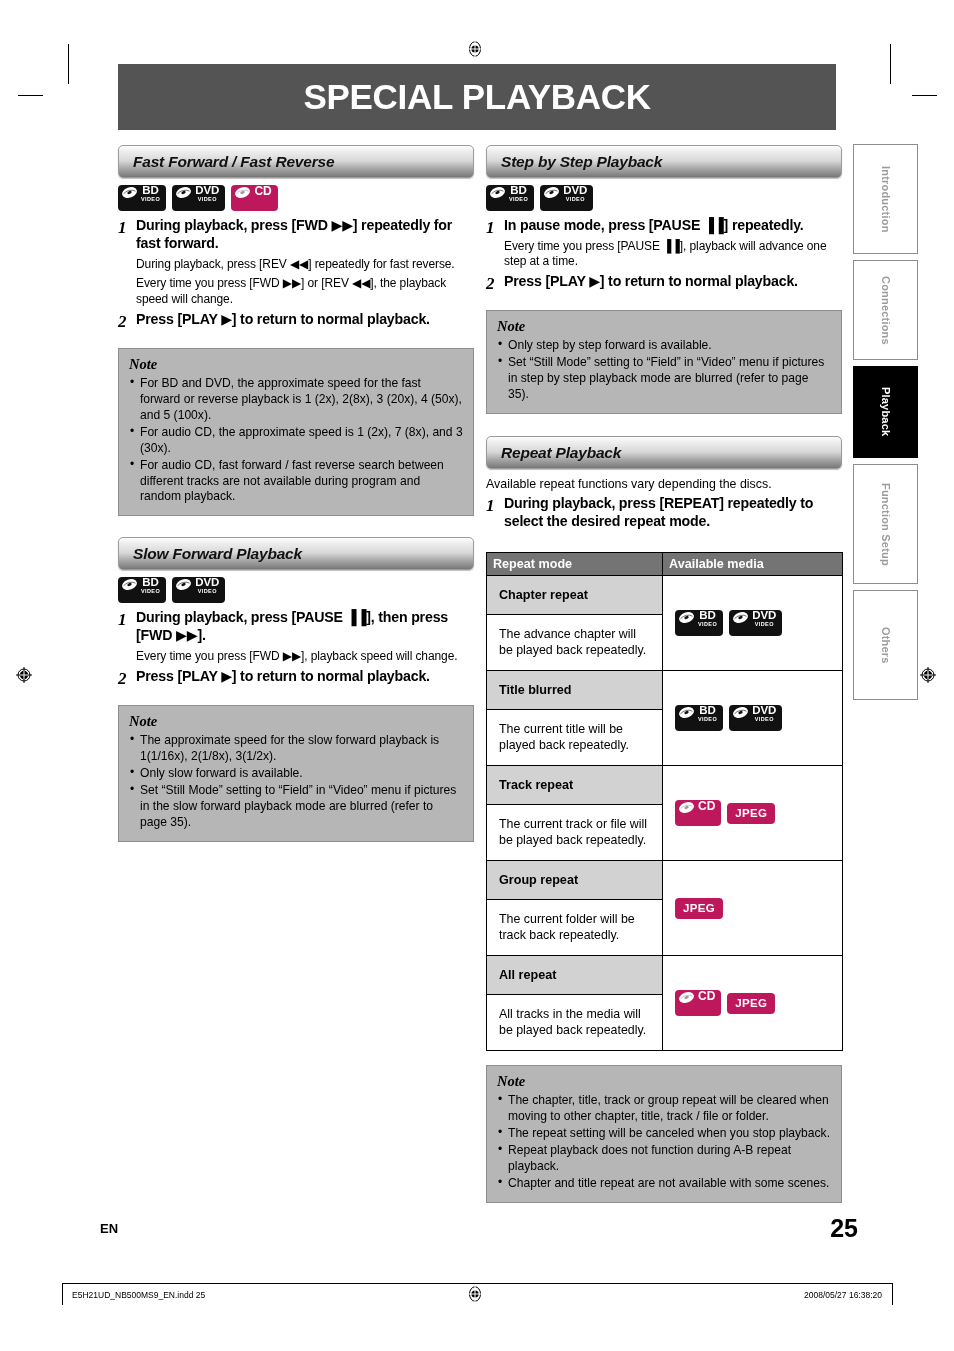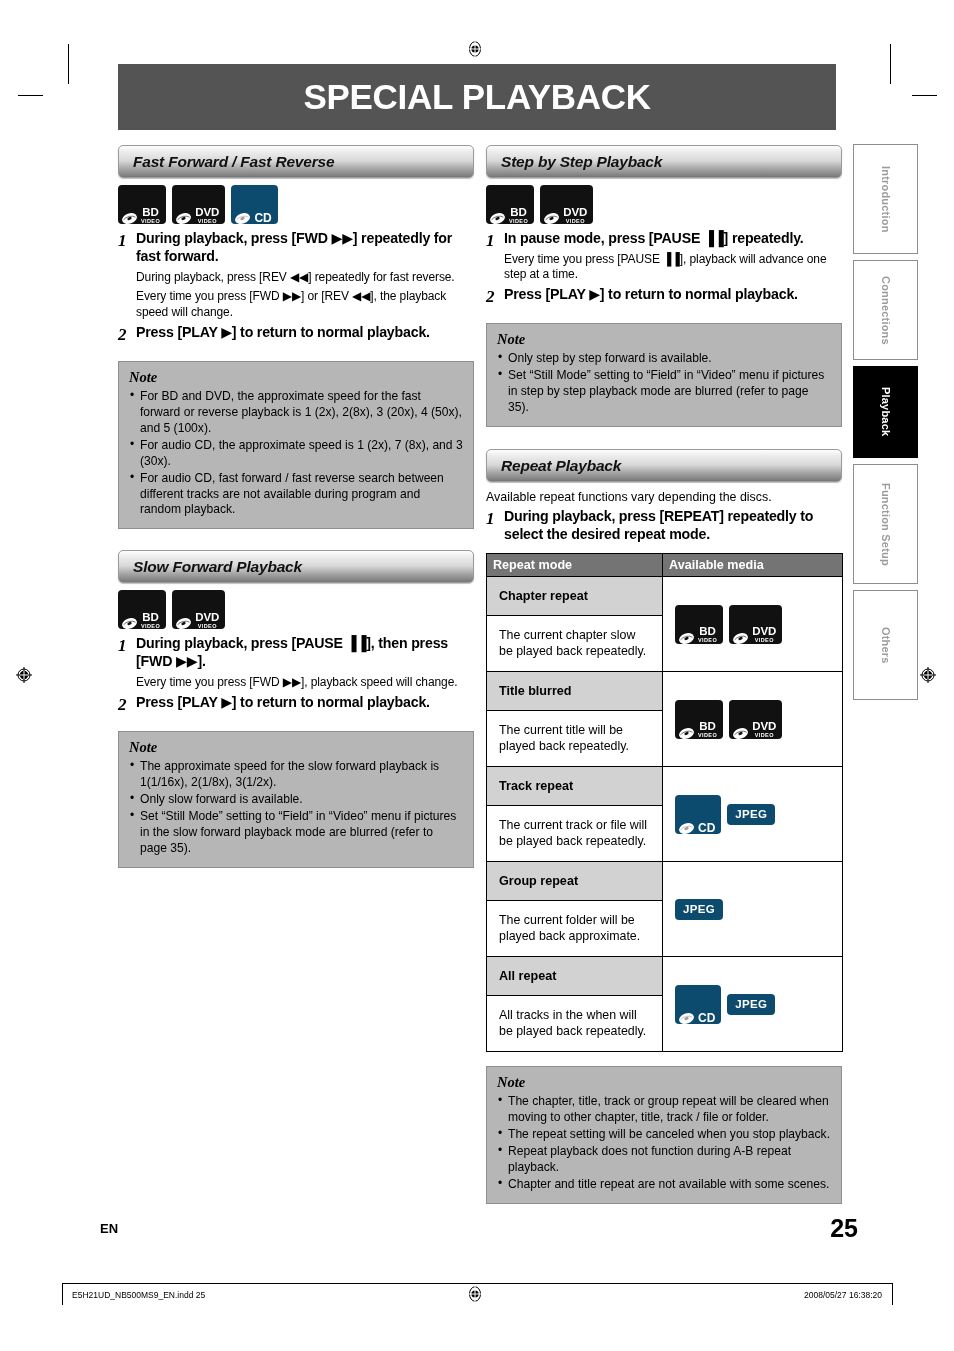--- a/index.html
+++ b/index.html
@@ -39,26 +39,26 @@
     display:flex;align-items:center;
     margin-bottom:7px;
   }
   .section-head .txt{
     font-size:15.5px;font-weight:bold;color:#111;padding-left:14px;letter-spacing:-0.2px;font-style:italic;
   }
 
   
   .badge-row{display:flex;gap:6px;align-items:center;margin:4px 0 6px 0;}
   .badge{
-    display:inline-flex;align-items:flex-end;gap:3px;
-    height:39px;border-radius:4px;padding:0 6px 0 3px;
+    display:inline-flex;align-items:flex-start;gap:3px;
+    height:26px;border-radius:4px;padding:0 6px 0 3px;
     color:#fff;
   }
   .badge.dark{background:#111;}
-  .badge.grey{background:#0c4a6e;}
+  .badge.grey{background:#be185d;}
   .badge .disc{width:17px;height:13px;flex:0 0 auto;}
   .badge .lbl{display:flex;flex-direction:column;line-height:1;align-items:center;}
   .badge .lbl .big{font-size:11.5px;font-weight:bold;letter-spacing:0;}
   .badge .lbl .sml{font-size:5.5px;font-weight:bold;letter-spacing:.4px;margin-top:.5px;}
   .badge.one .big{font-size:12px;}
   .badge.text-only{padding:0 8px;height:21px;align-items:center;justify-content:center;text-align:center;}
   .badge.text-only .big{font-size:11.5px;font-weight:bold;letter-spacing:.3px;}
 
   
   .step{display:flex;margin-top:3px;}
@@ -86,21 +86,21 @@
     font-family:"Liberation Serif","DejaVu Serif",serif;
   }
   .note ul{margin:0;padding:0;list-style:none;}
   .note li{
     font-size:12.1px;line-height:1.32;padding-left:11px;position:relative;margin-bottom:1px;
   }
   .note li:before{content:"\2022";position:absolute;left:1px;top:-1px;font-size:12px;}
 
   
   table.repeat{
-    border-collapse:collapse;width:356px;margin-top:9px;
+    border-collapse:collapse;width:356px;margin-top:21px;
     table-layout:fixed;
   }
   table.repeat td,table.repeat th{border:1px solid #000;padding:12px;}
   table.repeat th{
     background:#747474;color:#fff;font-size:12.6px;font-weight:bold;
     text-align:left;padding:2px 0 3px 6px;height:17px;
   }
   td.mode-name{
     background:#d2d2d2;font-size:12.6px;font-weight:bold;padding:2px 0 3px 6px;
   }
@@ -435,21 +435,21 @@
                     </svg></span>
                 <span class="lbl">
                     <span class="big">DVD</span>
                     <span class="sml">VIDEO</span>
                   </span>
               </span>
             </div>
           </td>
         </tr>
         <tr>
-          <td class="mode-desc">The current chapter slow be played back repeatedly.</td>
+          <td class="mode-desc">The advance chapter will be played back repeatedly.</td>
         </tr>
 
         <tr>
           <td class="mode-name">Title blurred</td>
           <td class="media-cell" rowspan="2">
             <div class="badge-row">
               <span class="badge dark">
                 <span class="disc"><svg viewBox="0 0 20 15" width="17" height="13">
                       <ellipse cx="10" cy="7.5" rx="9" ry="6" fill="#fff" transform="rotate(-20 10 7.5)"></ellipse>
                       <ellipse cx="10" cy="7.5" rx="2.6" ry="1.7" fill="#111" transform="rotate(-20 10 7.5)"></ellipse>
@@ -506,21 +506,21 @@
           <td class="mode-name">Group repeat</td>
           <td class="media-cell" rowspan="2">
             <div class="badge-row">
               <span class="badge grey text-only">
                 <span class="big">JPEG</span>
               </span>
             </div>
           </td>
         </tr>
         <tr>
-          <td class="mode-desc">The current folder will be played back approximate.</td>
+          <td class="mode-desc">The current folder will be track back repeatedly.</td>
         </tr>
 
         <tr>
           <td class="mode-name">All repeat</td>
           <td class="media-cell" rowspan="2">
             <div class="badge-row">
               <span class="badge grey one">
                 <span class="disc"><svg viewBox="0 0 20 15" width="17" height="13">
                       <ellipse cx="10" cy="7.5" rx="9" ry="6" fill="#fff" transform="rotate(-20 10 7.5)"></ellipse>
                       <ellipse cx="10" cy="7.5" rx="2.6" ry="1.7" fill="#9c9c9c" transform="rotate(-20 10 7.5)"></ellipse>
@@ -530,21 +530,21 @@
                     <span class="big">CD</span>
                   </span>
               </span>
               <span class="badge grey text-only">
                 <span class="big">JPEG</span>
               </span>
             </div>
           </td>
         </tr>
         <tr>
-          <td class="mode-desc">All tracks in the when will be played back repeatedly.</td>
+          <td class="mode-desc">All tracks in the media will be played back repeatedly.</td>
         </tr>
       </tbody>
     </table>
 
     <div class="note" style="margin-top:14px;">
       <div class="ttl">Note</div>
       <ul>
         <li>The chapter, title, track or group repeat will be cleared when moving to other chapter, title, track / file or folder.</li>
         <li>The repeat setting will be canceled when you stop playback.</li>
         <li>Repeat playback does not function during A-B repeat playback.</li>

